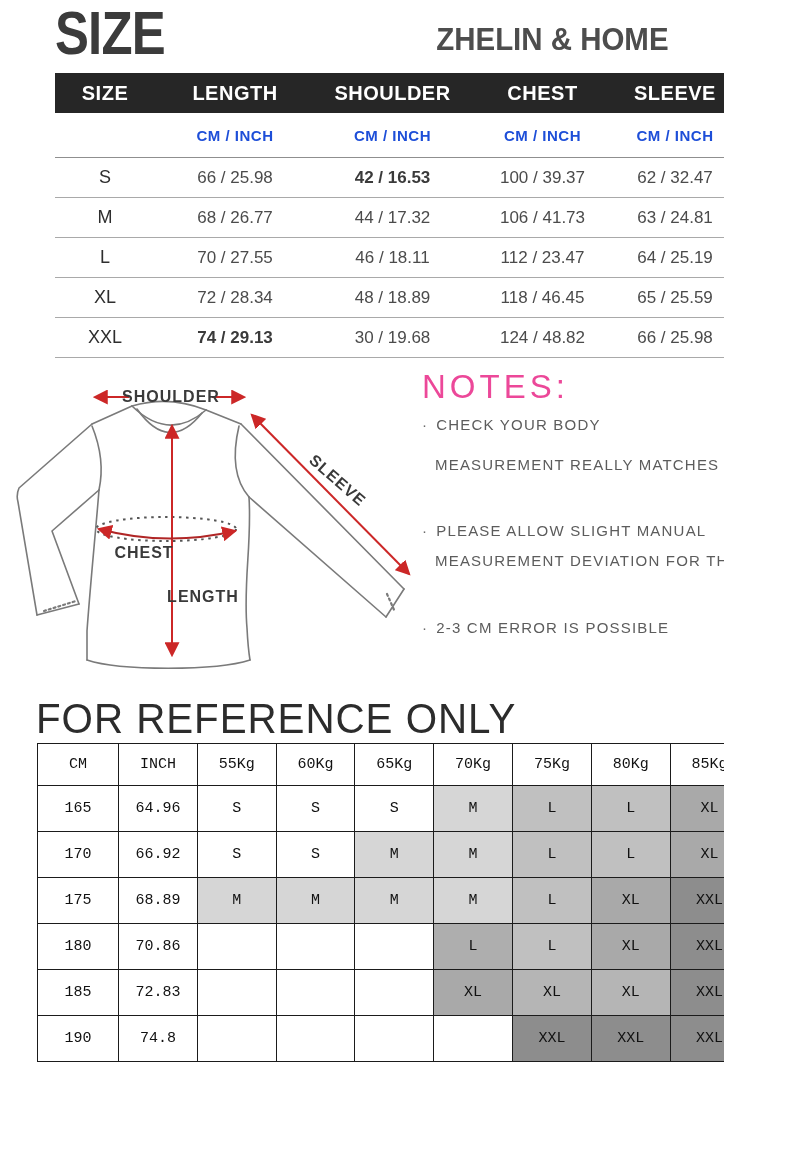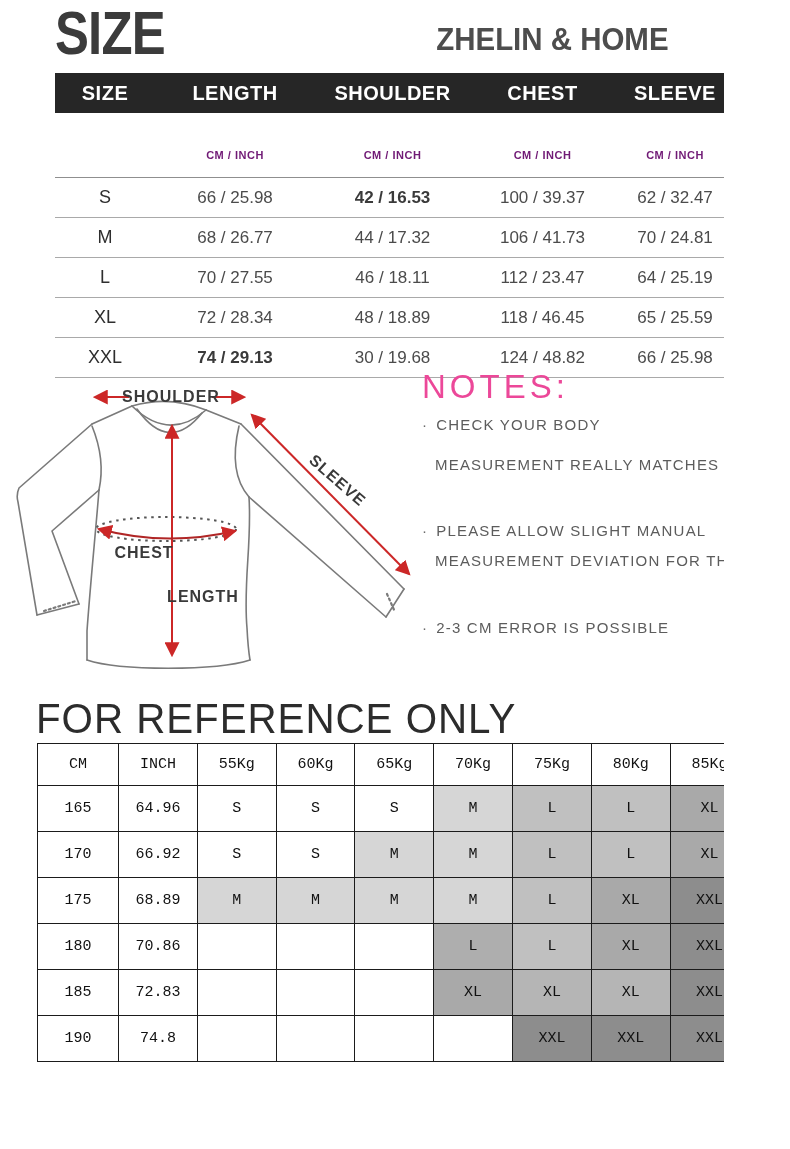--- a/index.html
+++ b/index.html
@@ -10,21 +10,21 @@
   .size-title{position:absolute;left:55px;top:2px;font-size:62px;font-weight:700;color:#3b3b3b;
               letter-spacing:-1px;transform:scaleX(.82);transform-origin:left top;line-height:1;}
   .brand{position:absolute;right:55px;top:24px;font-size:31px;font-weight:700;color:#4d4d4d;
          transform:scaleX(.95);transform-origin:right top;line-height:1;}
 
   
   .stable{position:absolute;left:55px;top:73px;width:680px;}
   .srow{display:grid;grid-template-columns:100px 160px 155px 145px 120px;align-items:center;}
   .srow > div{text-align:center;}
   .shead{height:40px;background:#262626;color:#ffffff;font-weight:700;font-size:20px;letter-spacing:.5px;}
-  .sunits{height:44px;border-bottom:1px solid #8f8f8f;color:#701a75;font-weight:700;font-size:11px;letter-spacing:.5px;margin-top:20px;}
+  .sunits{height:44px;border-bottom:1px solid #8f8f8f;color:#1d4ed8;font-weight:700;font-size:15px;letter-spacing:.5px;}
   .sdata{height:39px;border-bottom:1px solid #a9a9a9;color:#4b4b4b;font-size:17px;}
   .sdata .szc{font-size:18px;color:#2e2e2e;}
   .sdata .bold{font-weight:700;color:#3a3a3a;}
 
   
   .figure{position:absolute;left:0;top:368px;width:432px;height:332px;}
 
   
   .notes{position:absolute;left:420px;top:366px;width:365px;height:332px;}
   .notes-title{position:absolute;left:2px;top:2px;font-size:33px;font-weight:400;color:#ec4899;letter-spacing:4px;}
@@ -78,21 +78,21 @@
       <div>66 / 25.98</div>
       <div class="bold">42 / 16.53</div>
       <div>100 / 39.37</div>
       <div>62 / 32.47</div>
     </div>
     <div class="srow sdata">
       <div class="szc">M</div>
       <div>68 / 26.77</div>
       <div>44 / 17.32</div>
       <div>106 / 41.73</div>
-      <div>70 / 24.81</div>
+      <div>63 / 24.81</div>
     </div>
     <div class="srow sdata">
       <div class="szc">L</div>
       <div>70 / 27.55</div>
       <div>46 / 18.11</div>
       <div>112 / 23.47</div>
       <div>64 / 25.19</div>
     </div>
     <div class="srow sdata">
       <div class="szc">XL</div>

